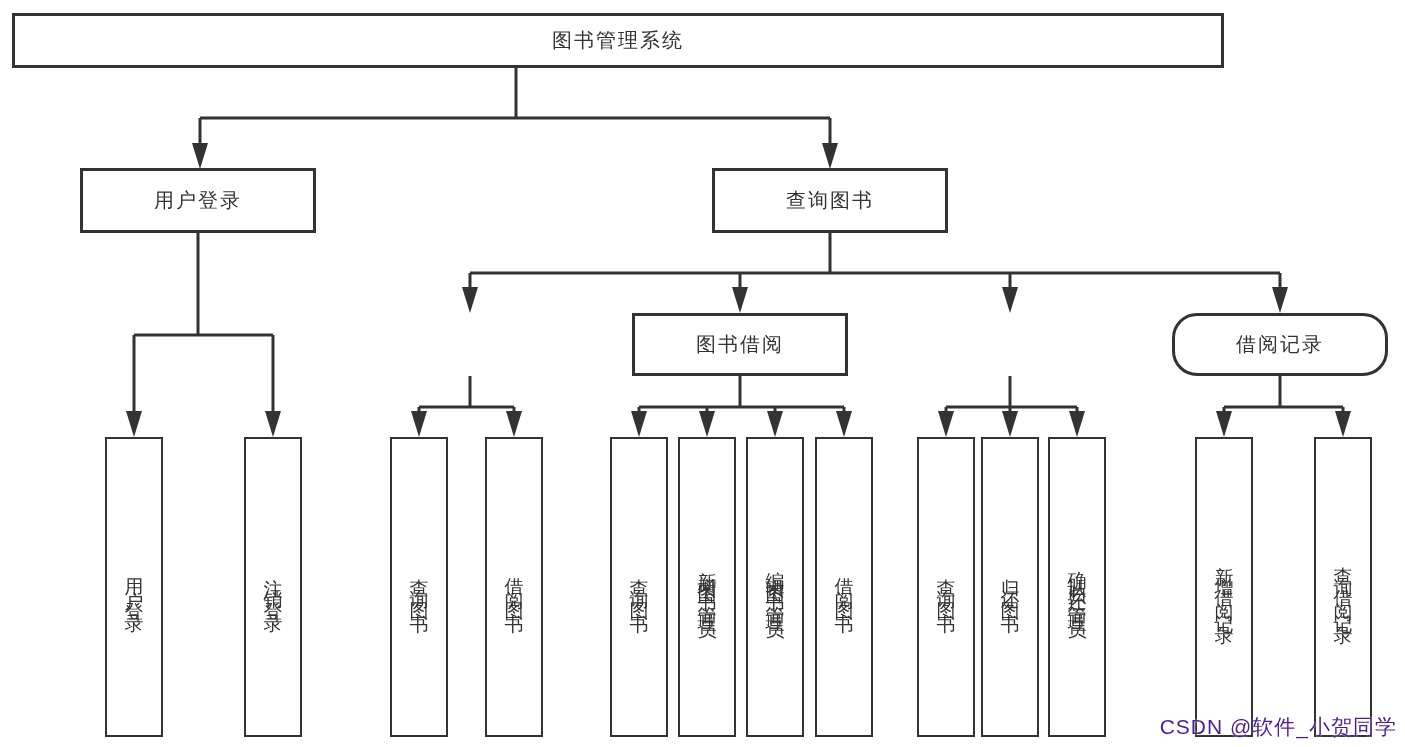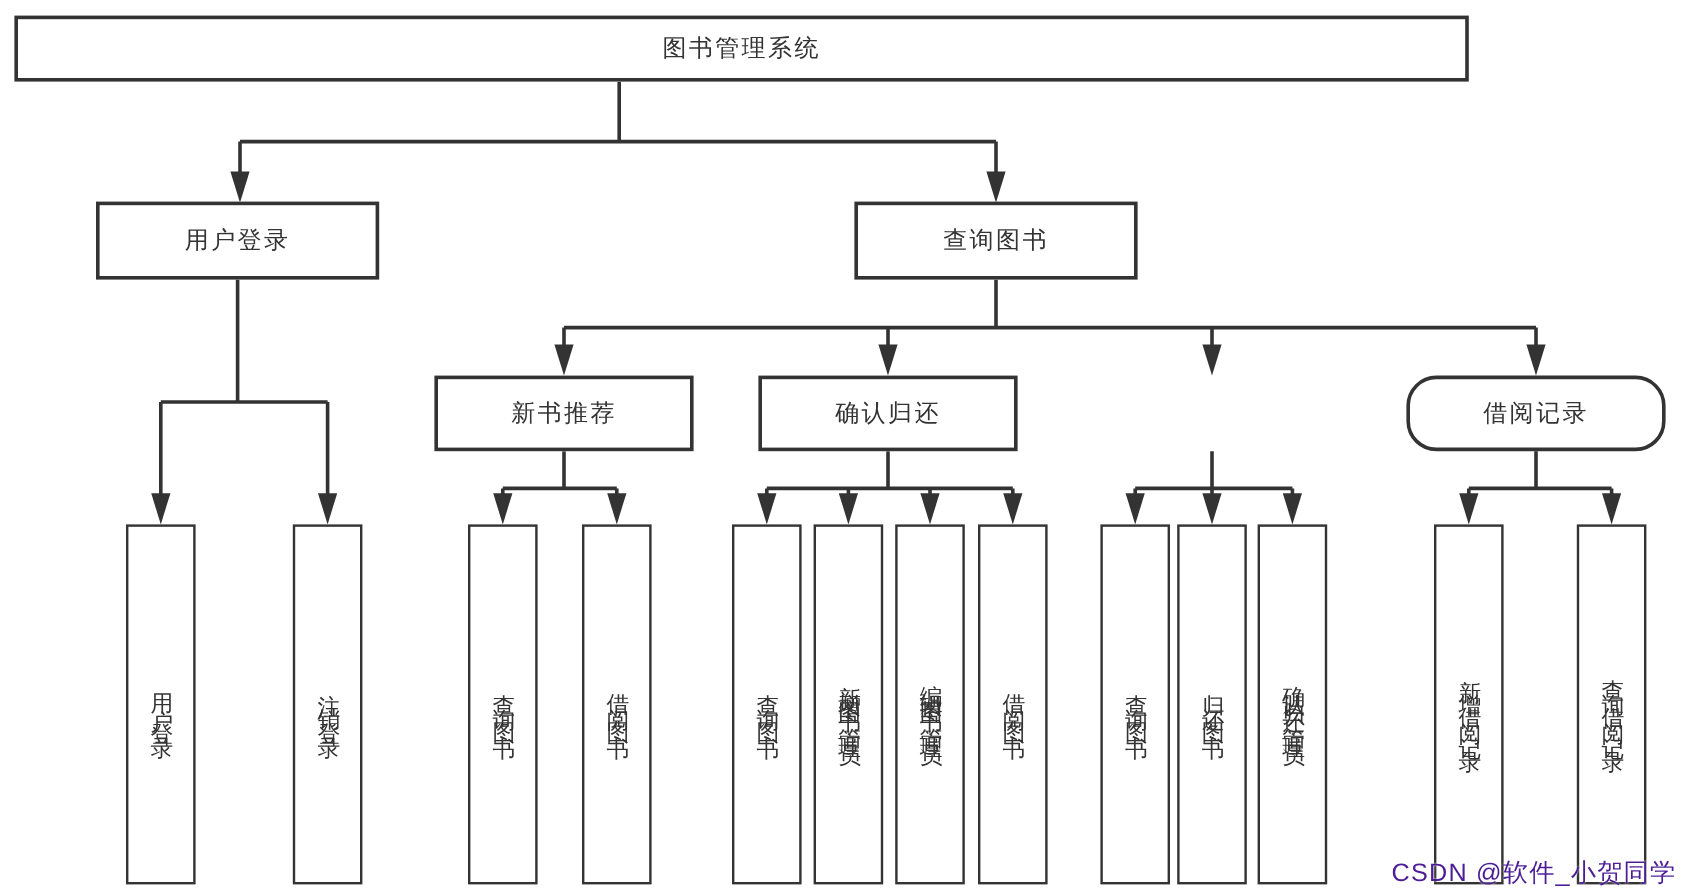--- a/index.html
+++ b/index.html
@@ -104,25 +104,22 @@
     <span>图书管理系统</span>
   </div>
 
   <div class="node hnode" style="left:80px; top:168px; width:236px; height:65px;">
     <span>用户登录</span>
   </div>
   <div class="node hnode" style="left:712px; top:168px; width:236px; height:65px;">
     <span>查询图书</span>
   </div>
 
-  <div class="node hnode" style="left:362px; top:313px; width:216px; height:63px;">
-    <span>新书推荐</span>
-  </div>
   <div class="node hnode" style="left:632px; top:313px; width:216px; height:63px;">
-    <span>确认归还</span>
+    <span>图书借阅</span>
   </div>
   <div class="node hnode" style="left:1172px; top:313px; width:216px; height:63px;border-radius:25px;">
     <span>借阅记录</span>
   </div>
 
   <div class="node leaf ls-wide" style="left:105px; top:437px; width:58px; height:300px;">
     <span class="vtext">用户登录</span>
   </div>
   <div class="node leaf ls-wide" style="left:244px; top:437px; width:58px; height:300px;">
     <span class="vtext">注销登录</span>

